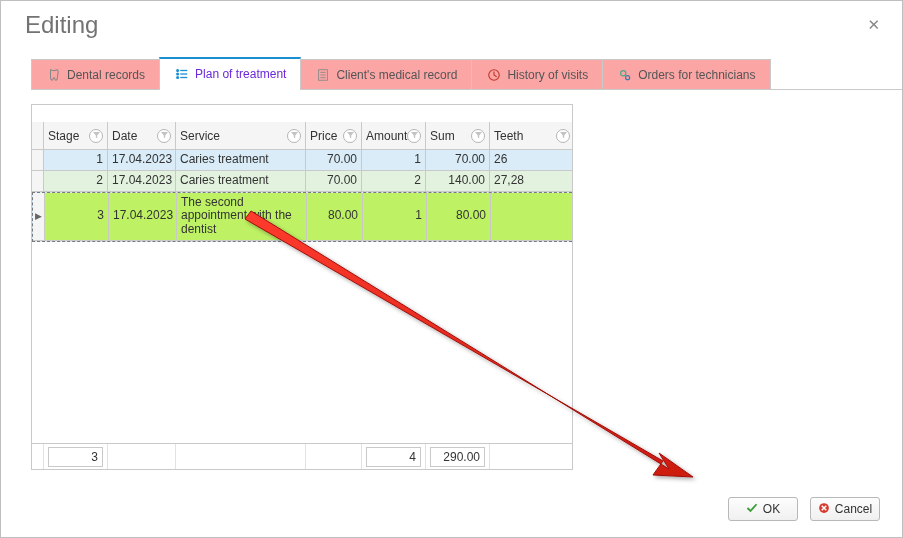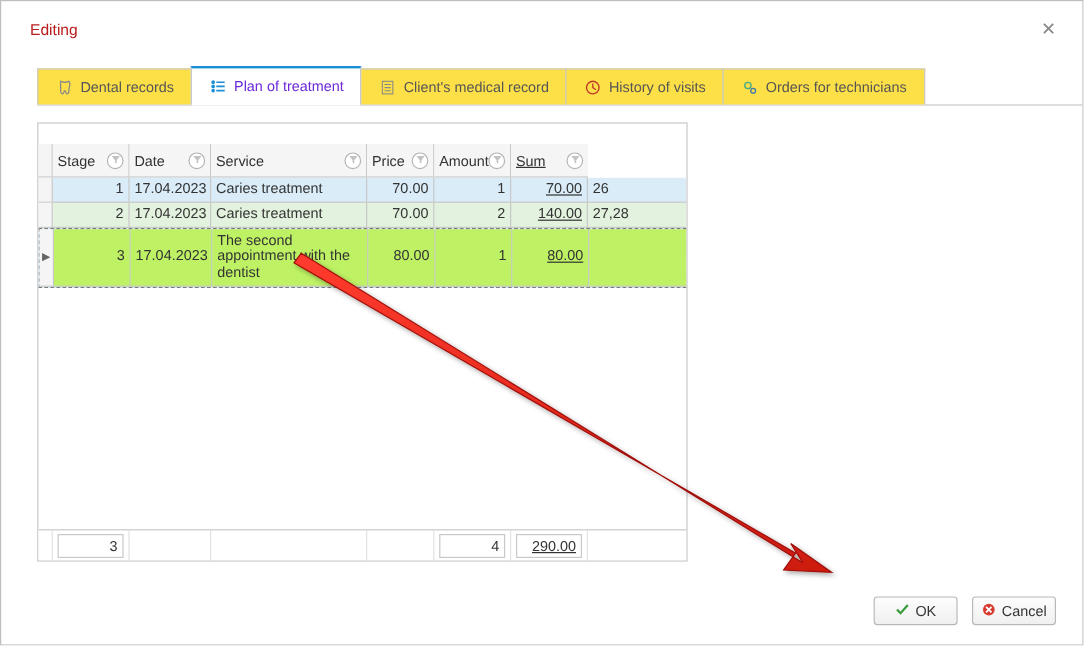--- a/index.html
+++ b/index.html
@@ -18,22 +18,22 @@
     position: relative;
     background: #fff;
   }
   .dialog-header {
     display: flex;
     align-items: center;
     justify-content: space-between;
     padding: 10px 18px 6px 24px;
   }
   .dialog-title {
-    color: #b91c1c;
-    font-size: 13px;
+    color: #737373;
+    font-size: 24px;
     font-weight: 400;
   }
   .close-x {
     color: #888;
     font-size: 15px;
     cursor: pointer;
     padding: 4px;
   }
   .tabs {
     display: flex;
@@ -41,21 +41,21 @@
     border-bottom: 1px solid #c9c9c9;
     position: relative;
   }
   .tab {
     display: flex;
     align-items: center;
     gap: 6px;
     padding: 7px 14px;
     border: 1px solid #c9c9c9;
     border-bottom: none;
-    background: #fde047;
+    background: #fca5a5;
     margin-right: -1px;
     cursor: pointer;
     color: #555;
     position: relative;
   }
   .tab.active {
     background: #fff;
     color: #6d28d9;
     border-top: 2px solid #1a8fd4;
     margin-top: -2px;
@@ -98,21 +98,21 @@
     margin-top: 17px;
   }
   .grid-head .cell:last-child { border-right: none; }
   .cell { overflow: hidden; }
   .selector { flex: 0 0 12px; }
   .c-stage  { flex: 0 0 64px; }
   .c-date   { flex: 0 0 68px; }
   .c-service{ flex: 0 0 130px; }
   .c-price  { flex: 0 0 56px; }
   .c-amount { flex: 0 0 64px; }
-  .c-sum    { flex: 0 0 64px; text-decoration: underline; }
+  .c-sum    { flex: 0 0 64px; }
   .c-teeth  { flex: 0 0 84px; }
   .filter-icon {
     width: 14px; height: 14px;
     border: 1px solid #b5b5b5;
     border-radius: 50%;
     display: inline-flex;
     align-items: center;
     justify-content: center;
     background: #fff;
     flex-shrink: 0;
@@ -304,20 +304,28 @@
         <div class="cell c-amount">
             <span>Amount</span>
             <span class="filter-icon">
               <svg width="7" height="7" viewBox="0 0 10 10">
                 <path d="M0 0h10L6 5v4L4 8V5z" fill="#888"></path>
               </svg>
             </span>
           </div>
         <div class="cell c-sum">
             <span>Sum</span>
+            <span class="filter-icon">
+              <svg width="7" height="7" viewBox="0 0 10 10">
+                <path d="M0 0h10L6 5v4L4 8V5z" fill="#888"></path>
+              </svg>
+            </span>
+          </div>
+        <div class="cell c-teeth">
+            <span>Teeth</span>
             <span class="filter-icon">
               <svg width="7" height="7" viewBox="0 0 10 10">
                 <path d="M0 0h10L6 5v4L4 8V5z" fill="#888"></path>
               </svg>
             </span>
           </div>
       </div>
 
       <div class="grid-body">
         <div class="grid-row row-odd">

